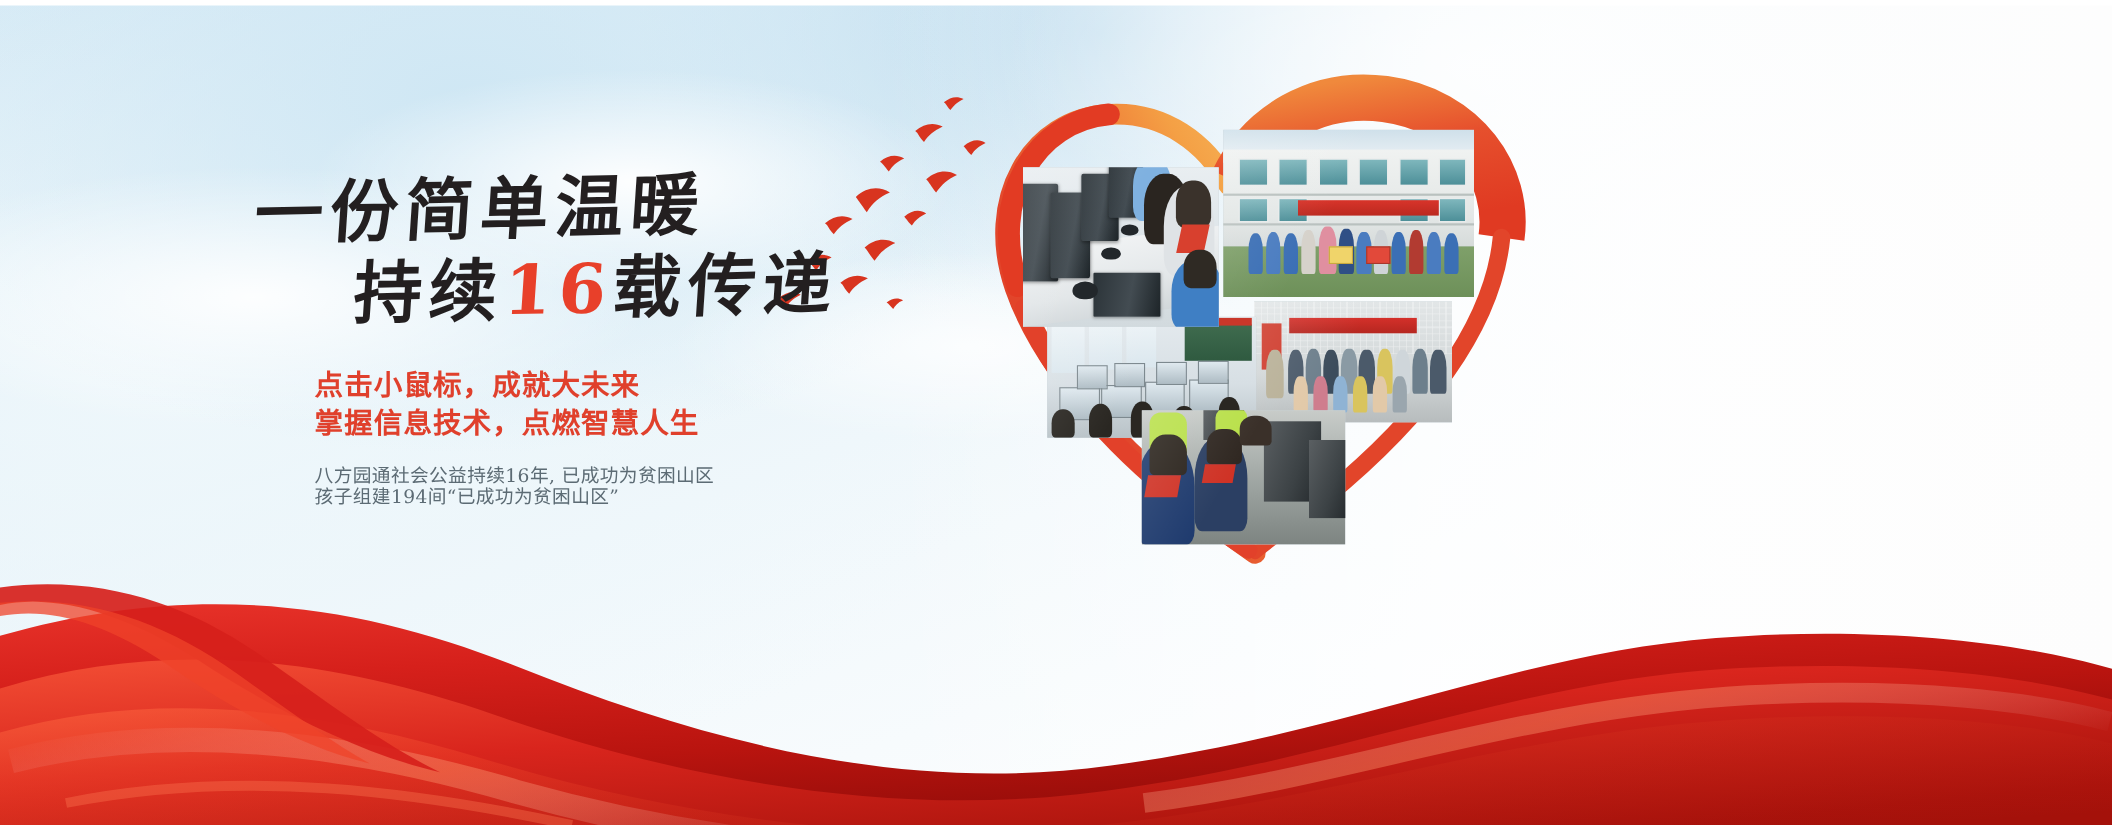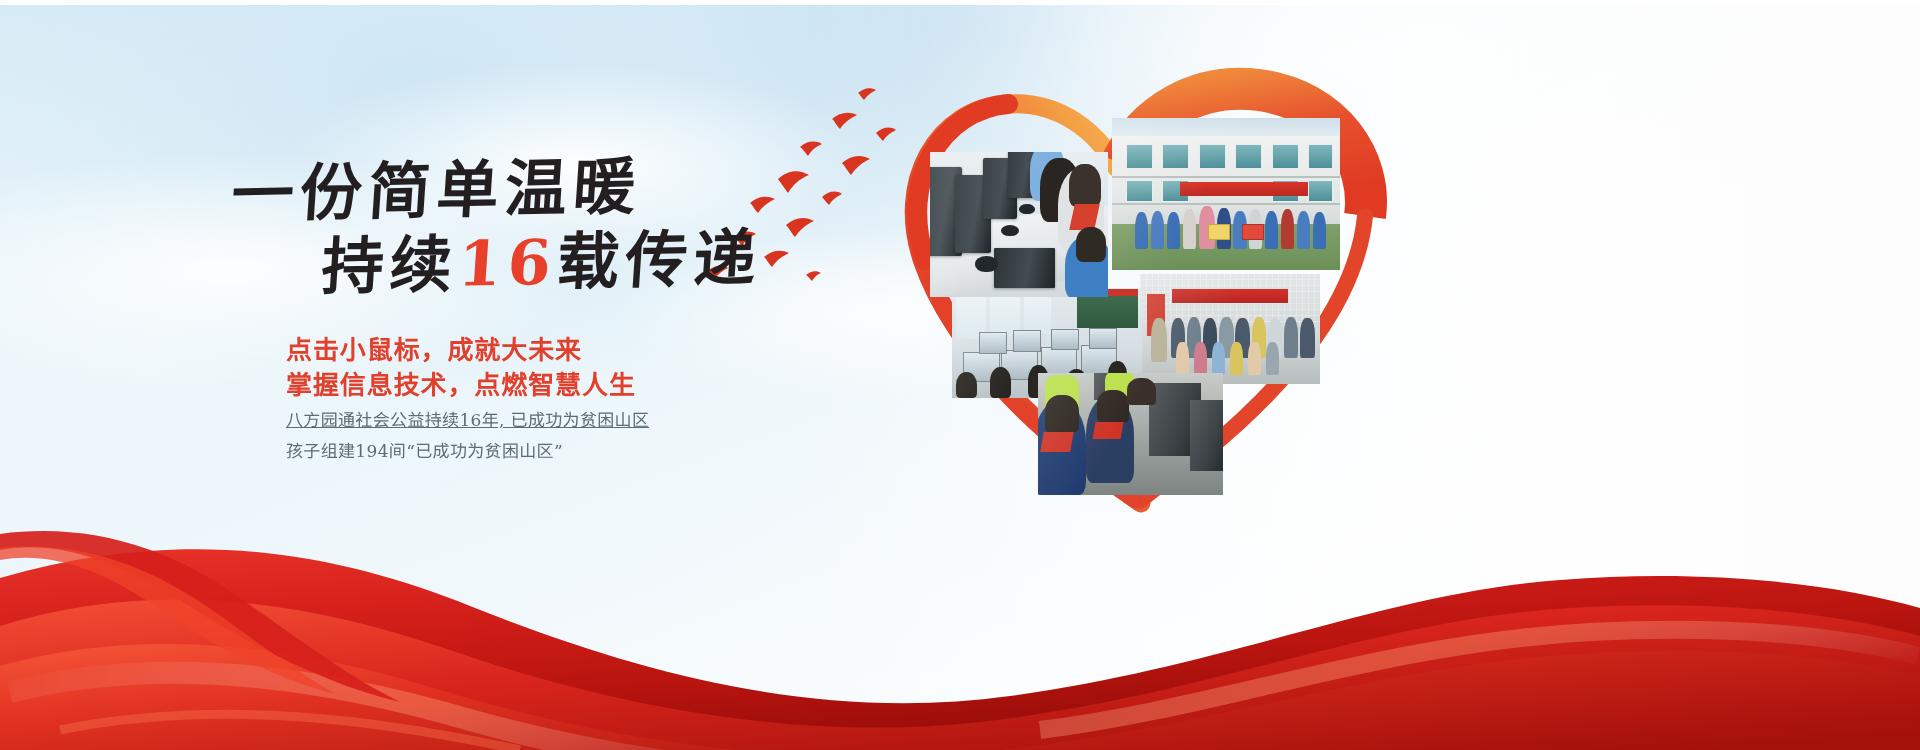--- a/index.html
+++ b/index.html
@@ -178,21 +178,21 @@
   .subline-2 { left: 286px; top: 364px; }
 
   .bodyline {
     position: absolute;
     color: #5c6b74;
     font-size: 17px;
     letter-spacing: .02em;
     white-space: nowrap;
     font-family: "DejaVu Serif", "Liberation Serif", serif;
   }
-  .bodyline-1 { left: 286px; top: 406px; text-decoration: underline; }
+  .bodyline-1 { left: 286px; top: 418px; }
   .bodyline-2 { left: 286px; top: 437px; }
 
   
   .wave { position: absolute; left: 0; bottom: 0; width: 100%; height: 320px; }
   .wave svg { display:block; width:100%; height:100%; }
 </style>
 </head>
 <body>
 
 <div id="banner">

